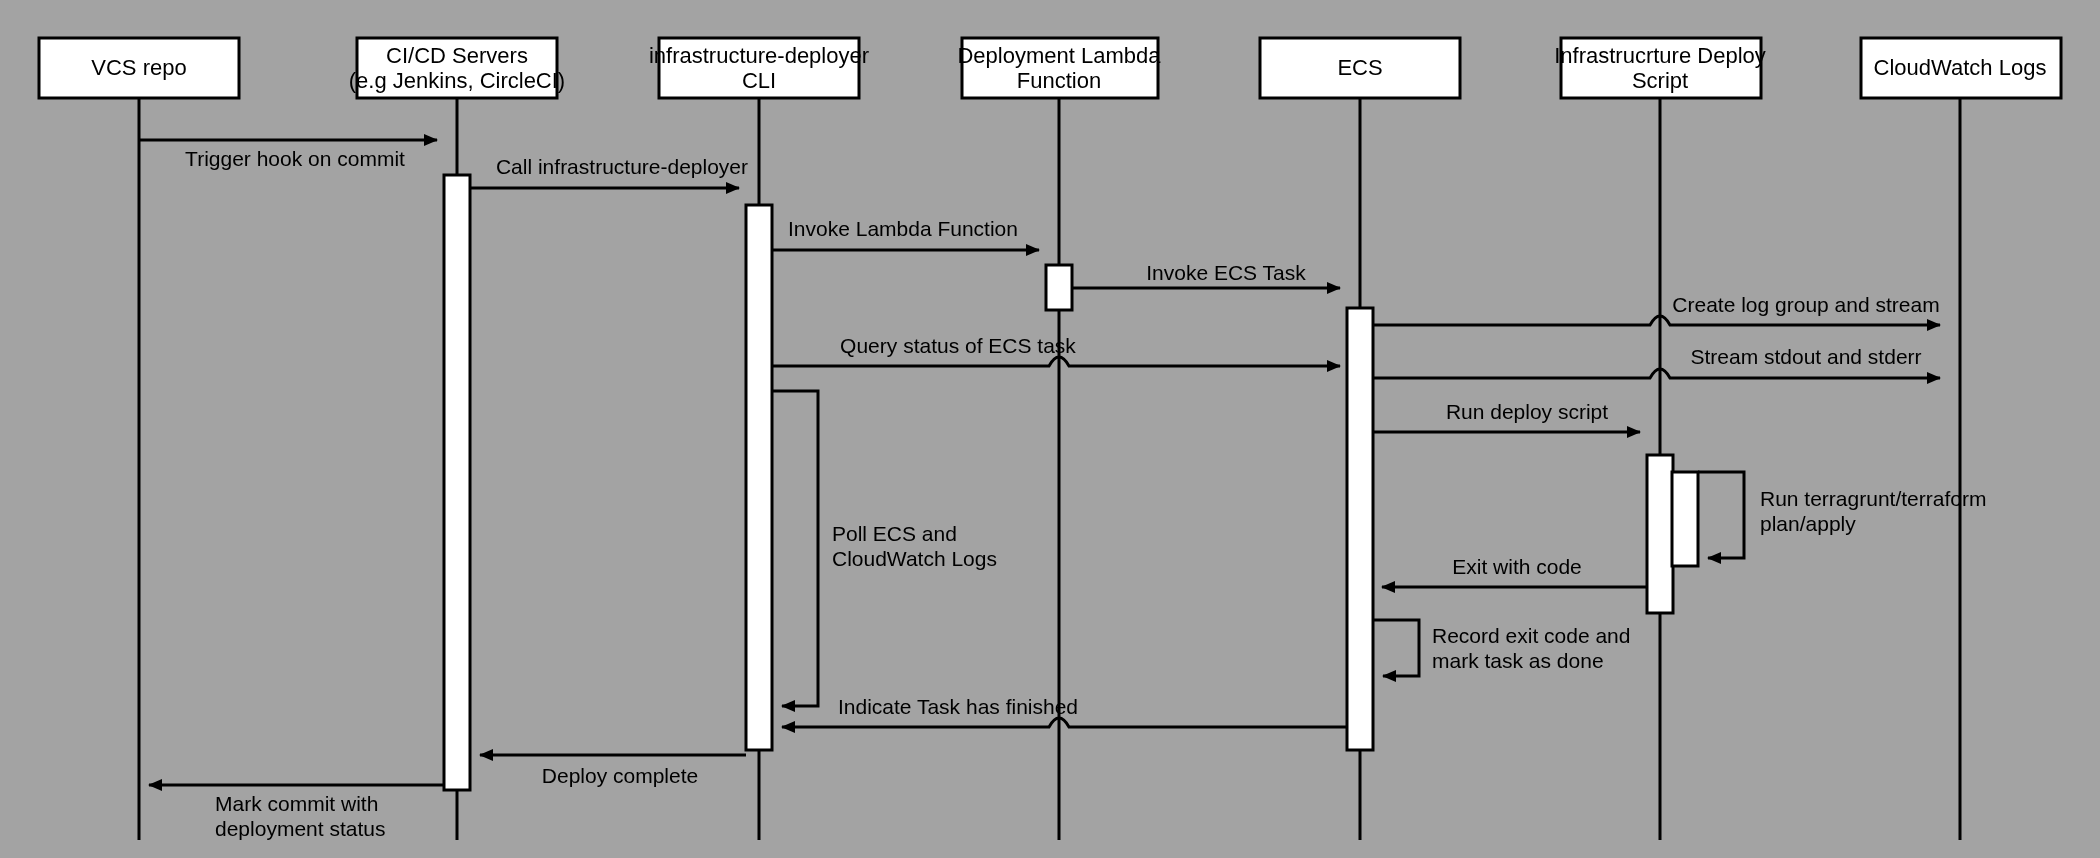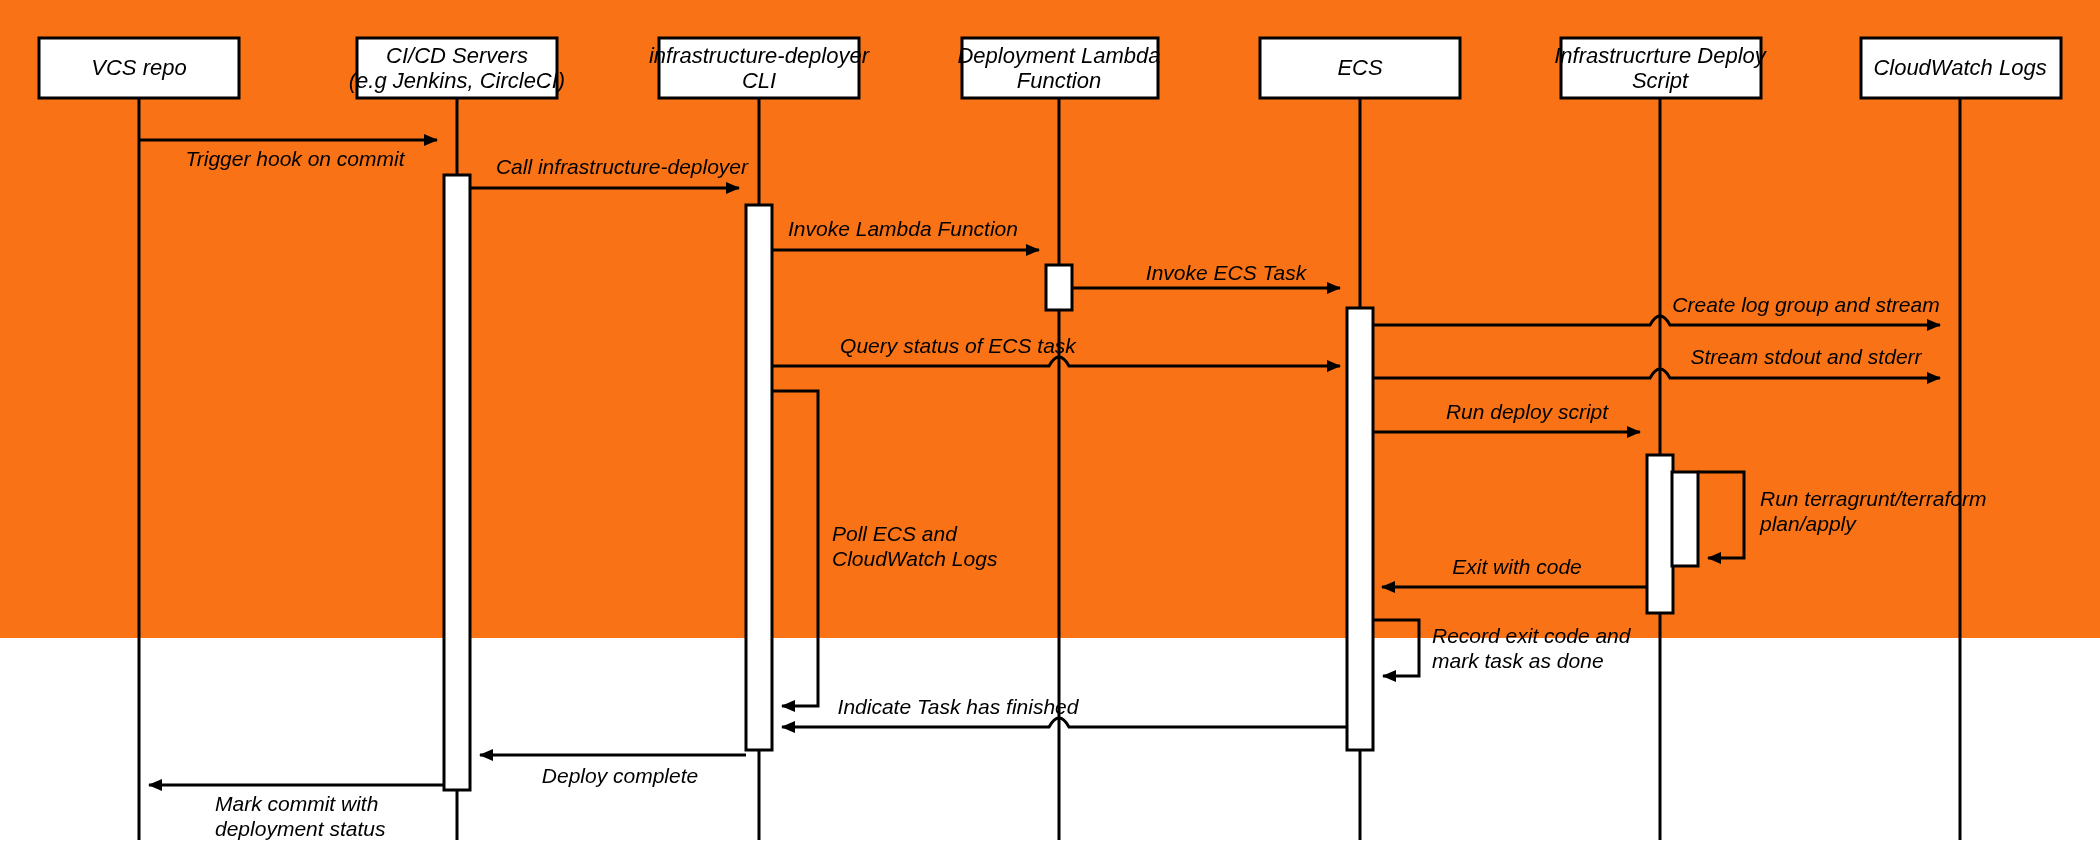--- a/index.html
+++ b/index.html
@@ -9,23 +9,22 @@
   }
   body {
     width: 2100px;
     height: 858px;
     font-family: "Liberation Sans", sans-serif;
     overflow: hidden;
   }
   #diagram-root {
     position: relative;
     width: 2100px;
-    height: 638px;
-    background: #f97316;
-    font-style: italic;
+    height: 858px;
+    background: #a3a3a3;
   }
   svg#seq {
     display: block;
     width: 2100px;
     height: 858px;
   }
   .lifeline {
     stroke: #000000;
     stroke-width: 3;
     fill: none;

